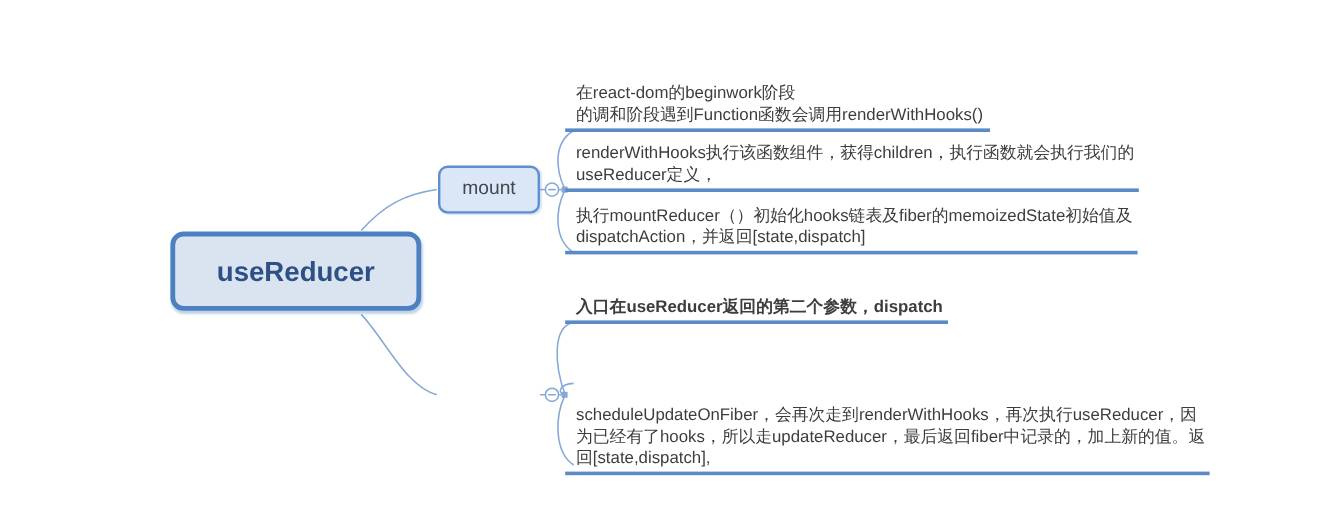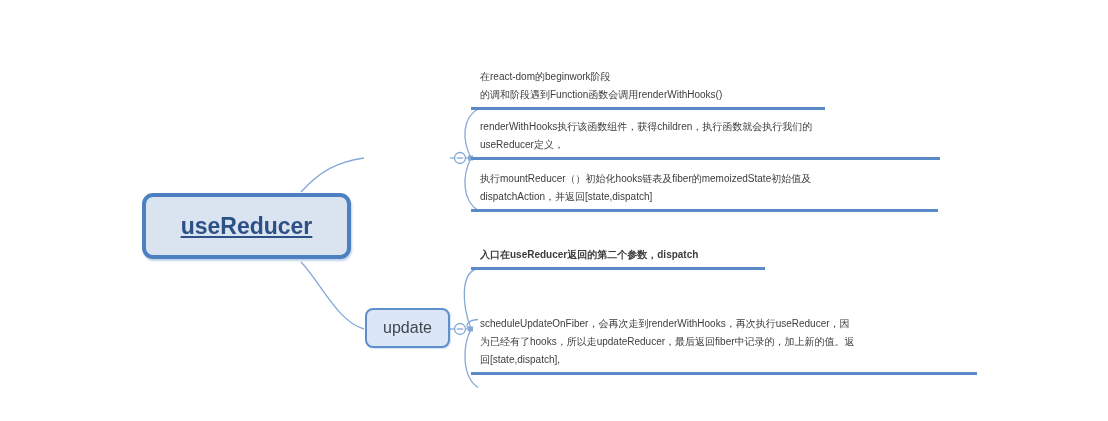--- a/index.html
+++ b/index.html
@@ -44,21 +44,20 @@
     position:absolute;left:142px;top:193px;width:209px;height:66px;
     box-sizing:border-box;
     background:var(--root-fill);
     border:4px solid var(--root-border);
     border-radius:11px;
     box-shadow:1px 2px 2px rgba(76,128,193,.35);
     display:flex;align-items:center;justify-content:center;
     color:var(--root-text);
     font-size:23px;font-weight:bold;
     cursor:default;
-    text-decoration:underline;
   }
   .branch-node{
     position:absolute;left:365px;width:85px;height:40px;
     box-sizing:border-box;
     background:var(--node-fill);
     border:2px solid var(--node-border);
     border-radius:8px;
     box-shadow:1px 1px 1px rgba(94,143,206,.25);
     display:flex;align-items:center;justify-content:center;
     color:var(--node-text);
@@ -70,29 +69,29 @@
   .topic{
     position:absolute;left:471px;
     border-bottom:3px solid var(--underline);
     min-height:10px;
   }
   .topic .topic-text{
     display:block;
     width:max-content;
     white-space:pre-line;
     padding:0 4px 3px 9px;
-    font-size:10px;line-height:18px;
+    font-size:14px;line-height:18px;
     color:var(--topic-text);
   }
   .t1{top:68px;min-width:354px;}
   .t2{top:118px;min-width:469px;}
   .t3{top:170px;min-width:467px;}
   .t4{top:246px;min-width:294px;font-weight:bold;}
   .t5{top:279px;min-width:506px;}
-  .t6{top:315px;min-width:506px;}
+  .t6{top:336px;min-width:506px;}
 </style>
 </head>
 <body>
 
 <div class="canvas">
 
   <svg class="connectors" viewBox="0 0 1108 421" xmlns="http://www.w3.org/2000/svg">
 
     <path class="thin" d="M 301 192 C 320 171, 337 162, 364 158"></path>
     <path class="thin" d="M 301 262 C 321 283, 338 322, 364 329"></path>
@@ -115,24 +114,24 @@
 
     <path class="thin" d="M 471 329 C 462 305, 460 272, 478 268.5"></path>
     <path class="thin" d="M 471 329 C 464 328, 466 320, 478 319.5"></path>
     <path class="thin" d="M 471 329 C 462 347, 462 377, 478 387.5"></path>
   </svg>
 
   <div class="root-node">
     <span>useReducer</span>
   </div>
 
+  <div class="branch-node mount">
+    <span>mount</span>
+  </div>
 
-  <div class="branch-node update">
-    <span>update</span>
-  </div>
 
   <div class="topic t1">
     <span class="topic-text">在react-dom的beginwork阶段
 的调和阶段遇到Function函数会调用renderWithHooks()</span>
   </div>
   <div class="topic t3">
     <span class="topic-text">执行mountReducer（）初始化hooks链表及fiber的memoizedState初始值及
 dispatchAction，并返回[state,dispatch]</span>
   </div>
   <div class="topic t2">

